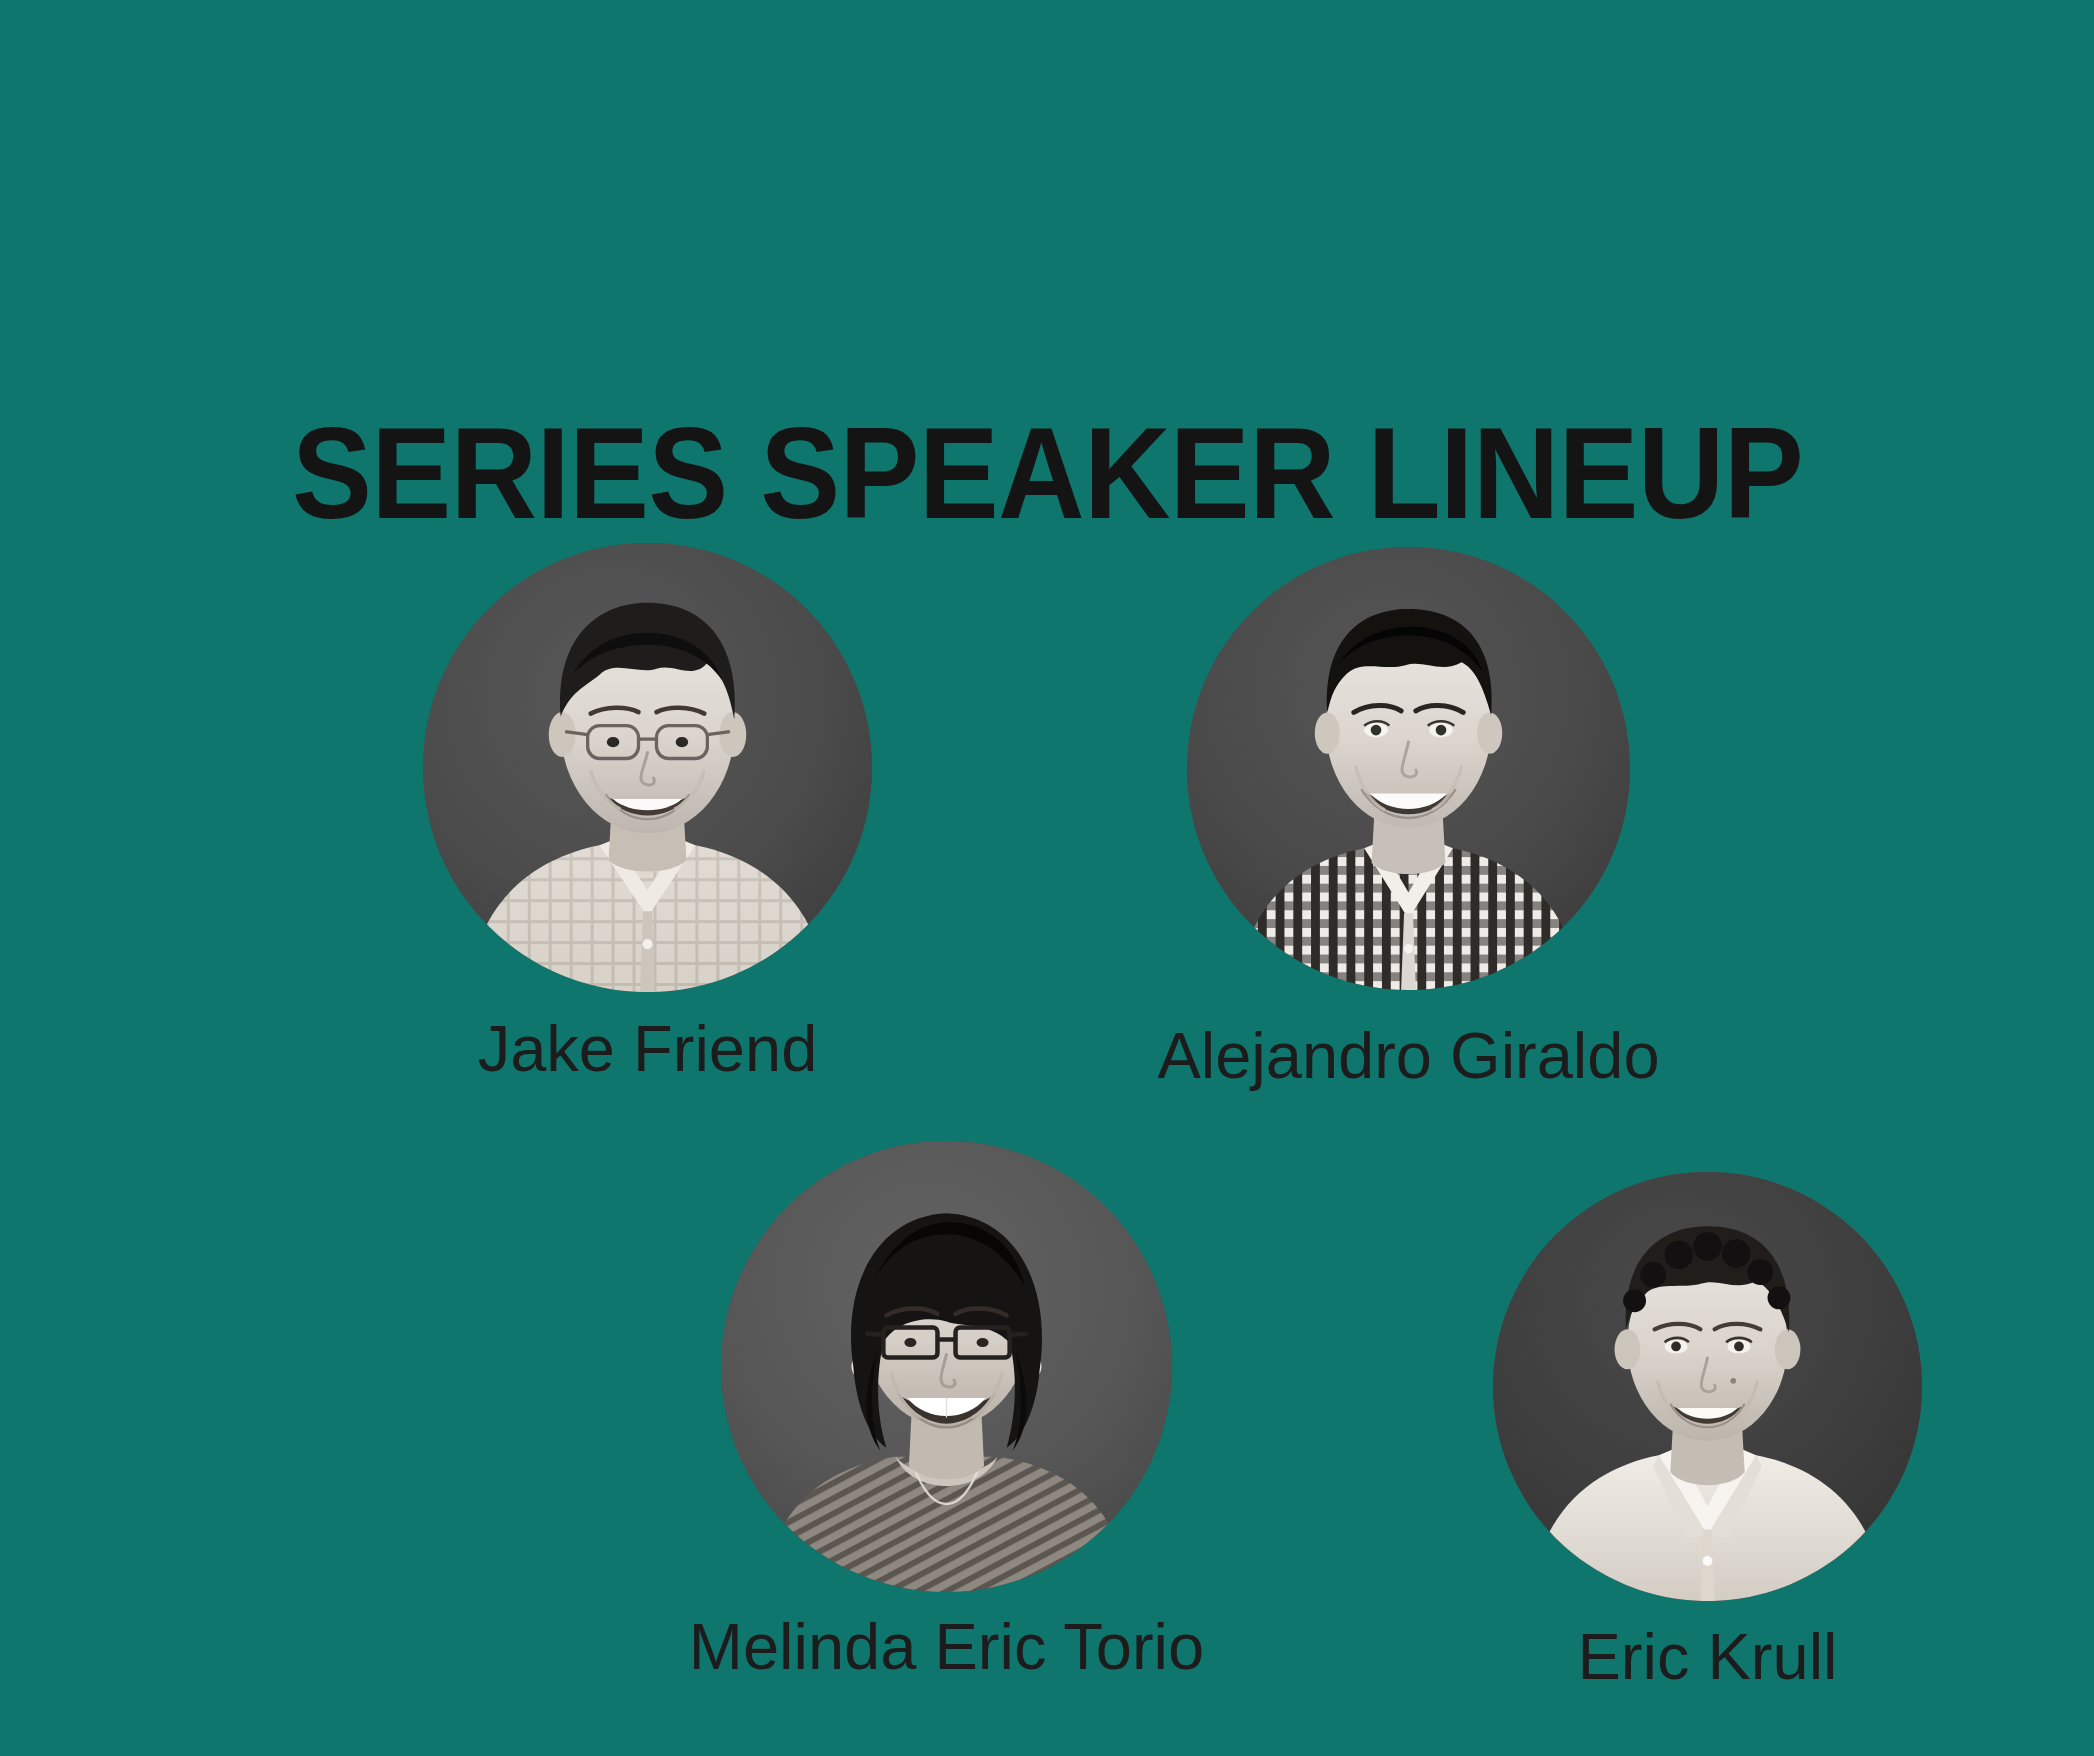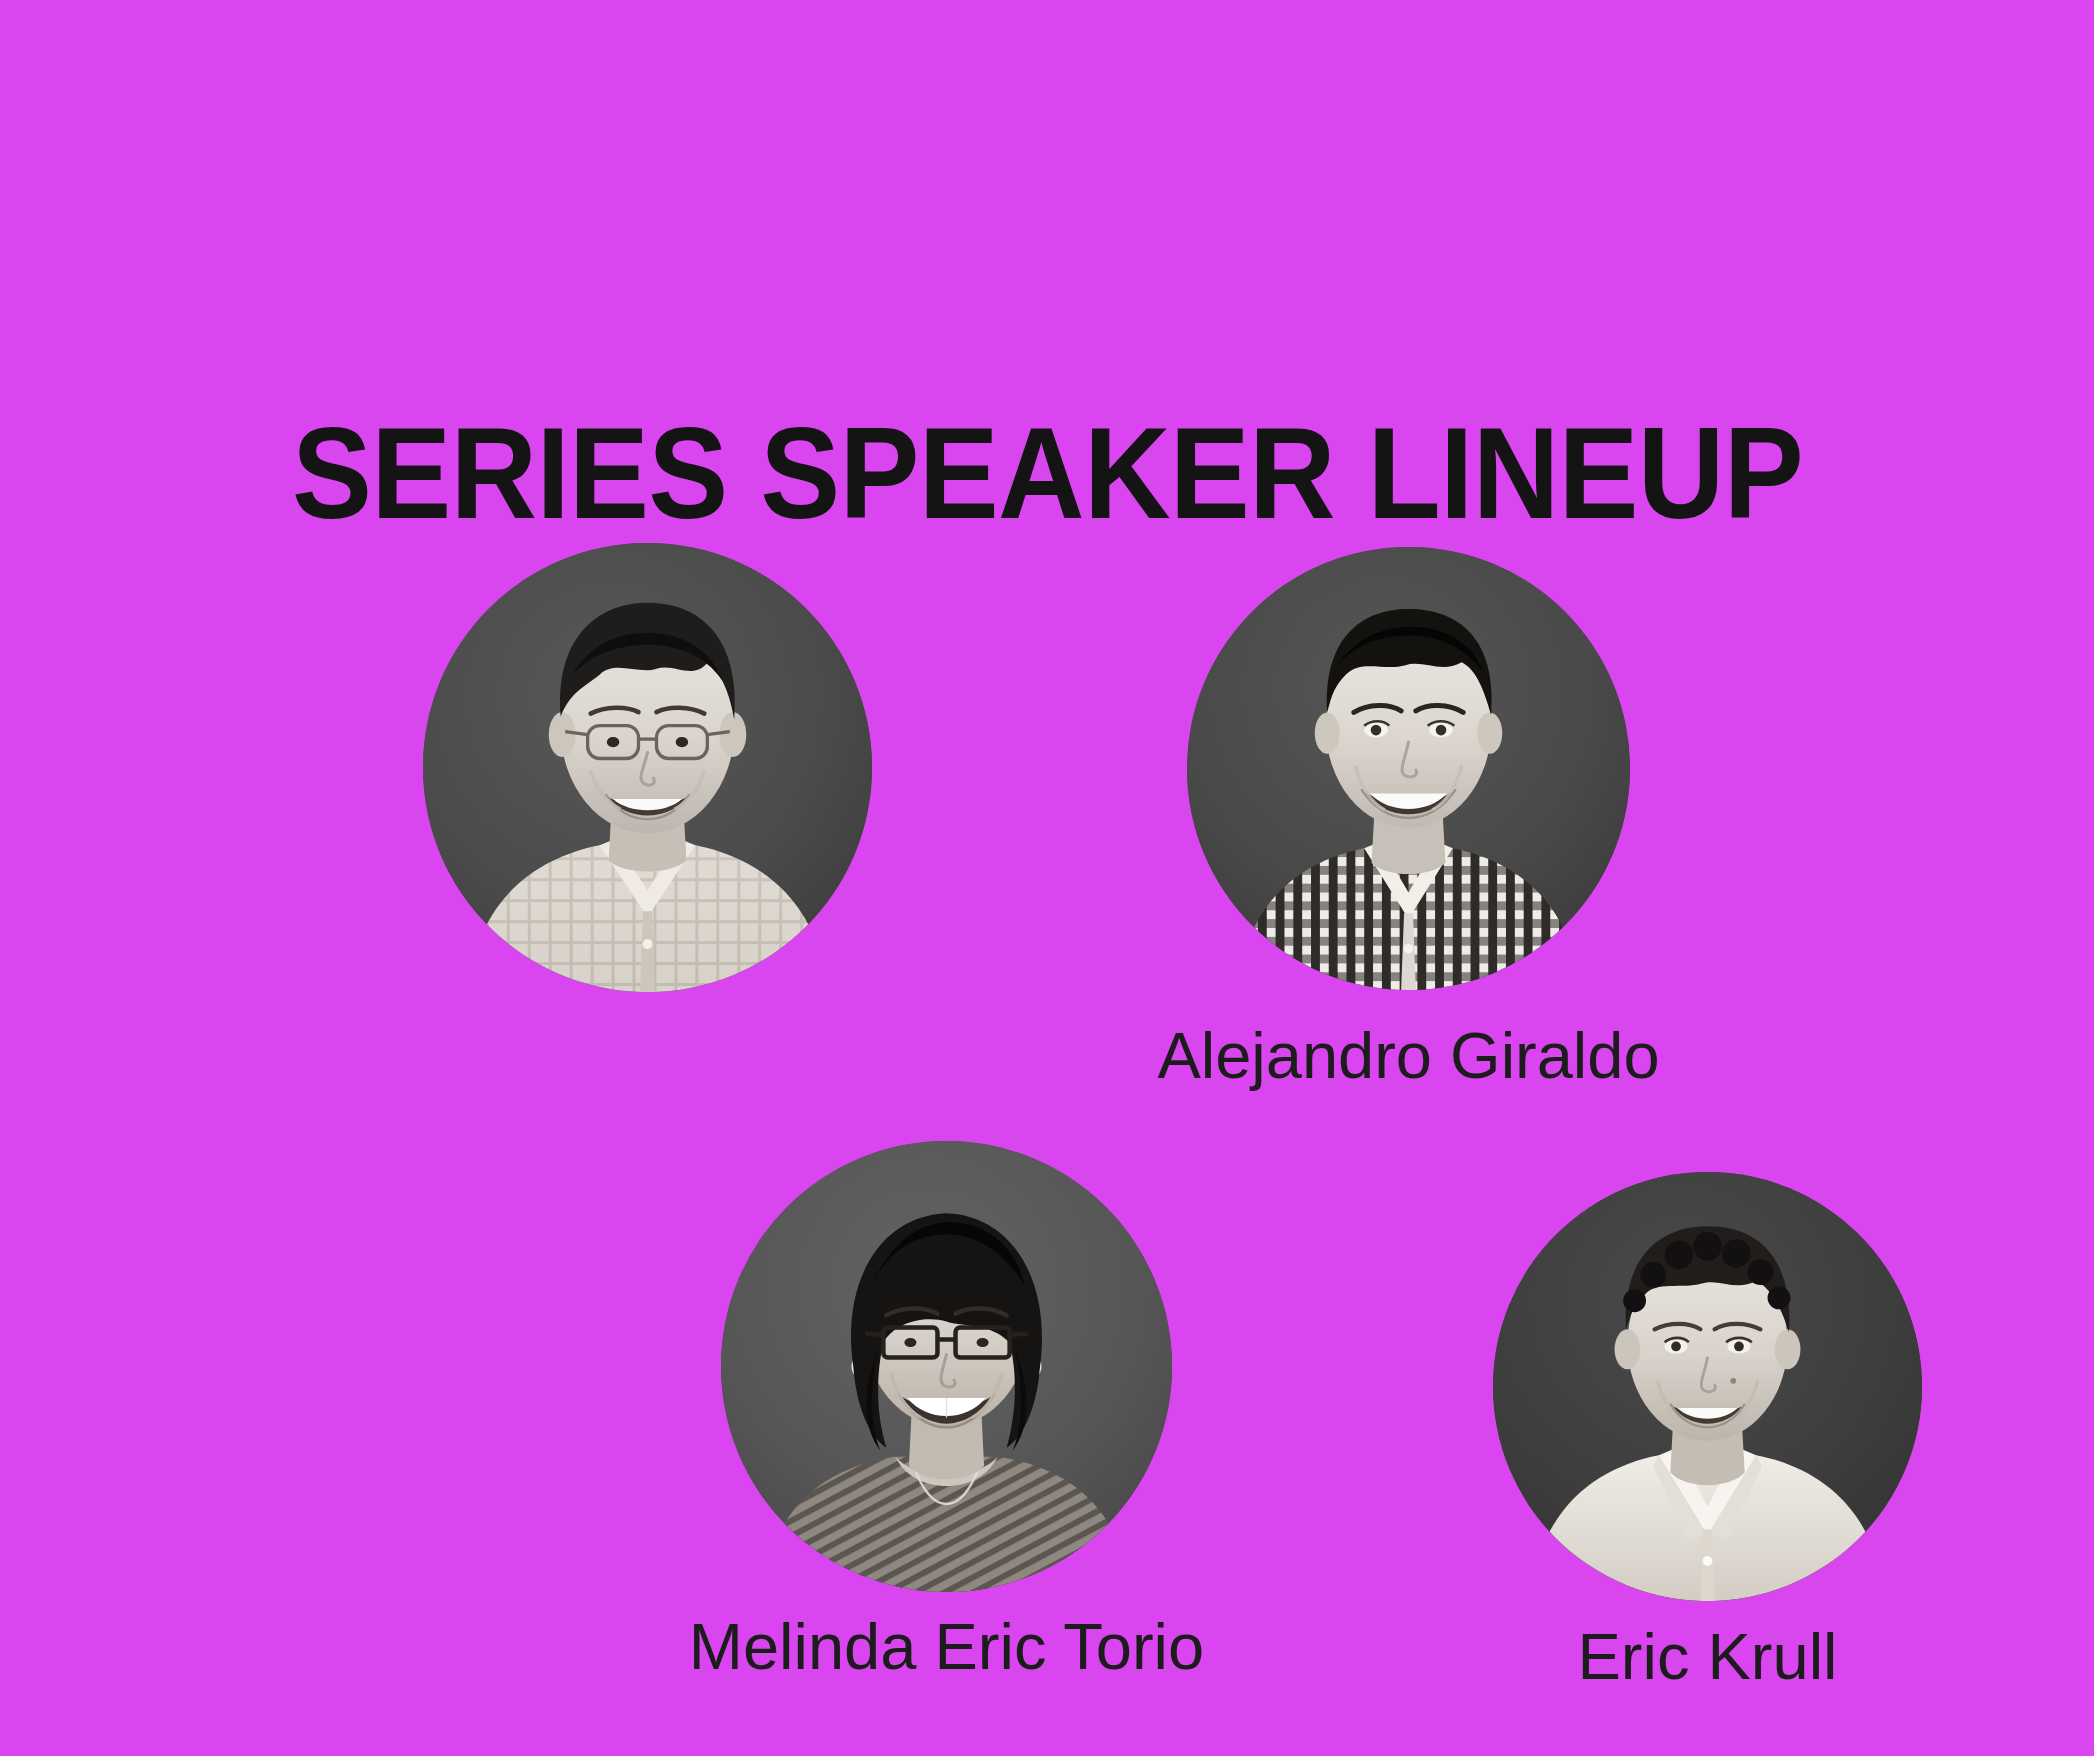--- a/index.html
+++ b/index.html
@@ -9,21 +9,21 @@
     background: #ffffff;
   }
   body {
     font-family: "Liberation Sans", "DejaVu Sans", sans-serif;
   }
 
   #poster {
     position: relative;
     width: 2095px;
     height: 1756px;
-    background: #d946ef;
+    background: #0f766e;
     overflow: hidden;
   }
 
   
   #poster-title {
     position: absolute;
     left: 0;
     top: 323px;
     width: 2095px;
     text-align: center;
@@ -160,20 +160,21 @@
 
           <path d="M124 170 C136 186 164 186 176 170 C164 176 136 176 124 170 Z" fill="#443b36"></path>
           <path d="M127 171 C138 181 162 181 173 171 Z" fill="#fbfaf8"></path>
           <path d="M122 168 C136 190 164 190 178 168" stroke="#9a9189" stroke-width="1.6" fill="none"></path>
 
           <path d="M112 152 C116 166 124 174 132 178" stroke="#c3bcb3" stroke-width="2.4" fill="none" opacity="0.8"></path>
           <path d="M188 152 C184 166 176 174 168 178" stroke="#c3bcb3" stroke-width="2.4" fill="none" opacity="0.8"></path>
         </g>
       </svg>
     </div>
+    <div class="speaker-name">Jake Friend</div>
   </div>
 
   <div class="speaker-card" id="card-1">
     <div class="avatar">
       <svg viewBox="0 0 300 300" preserveAspectRatio="xMidYMid slice">
         <defs>
           <radialGradient id="bg1" cx="45%" cy="32%" r="78%">
             <stop offset="0%" stop-color="#565656"></stop>
             <stop offset="60%" stop-color="#494949"></stop>
             <stop offset="100%" stop-color="#393939"></stop>

